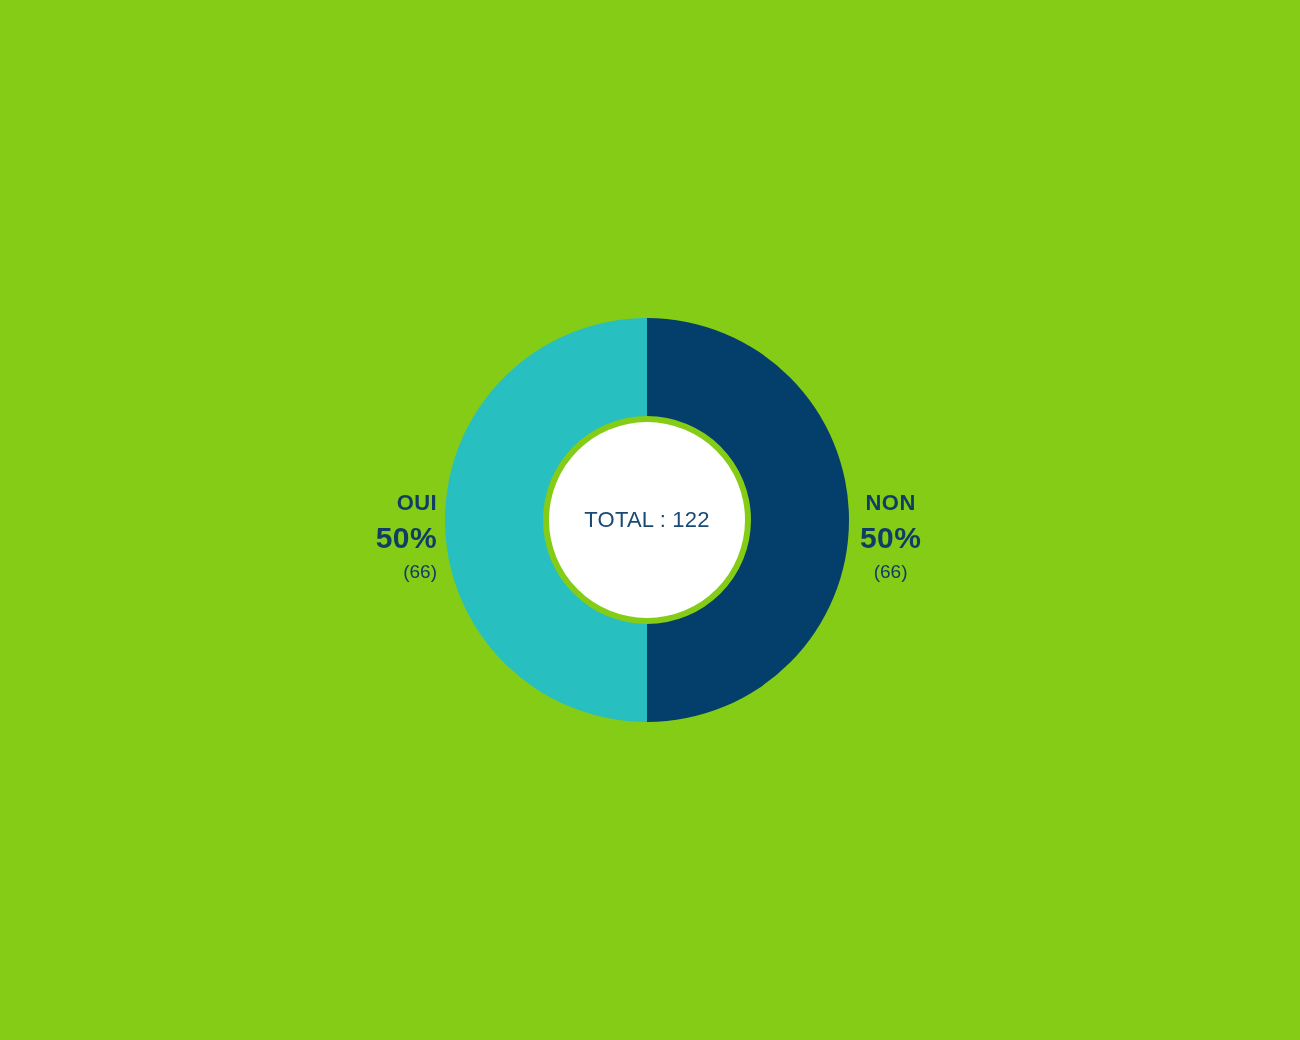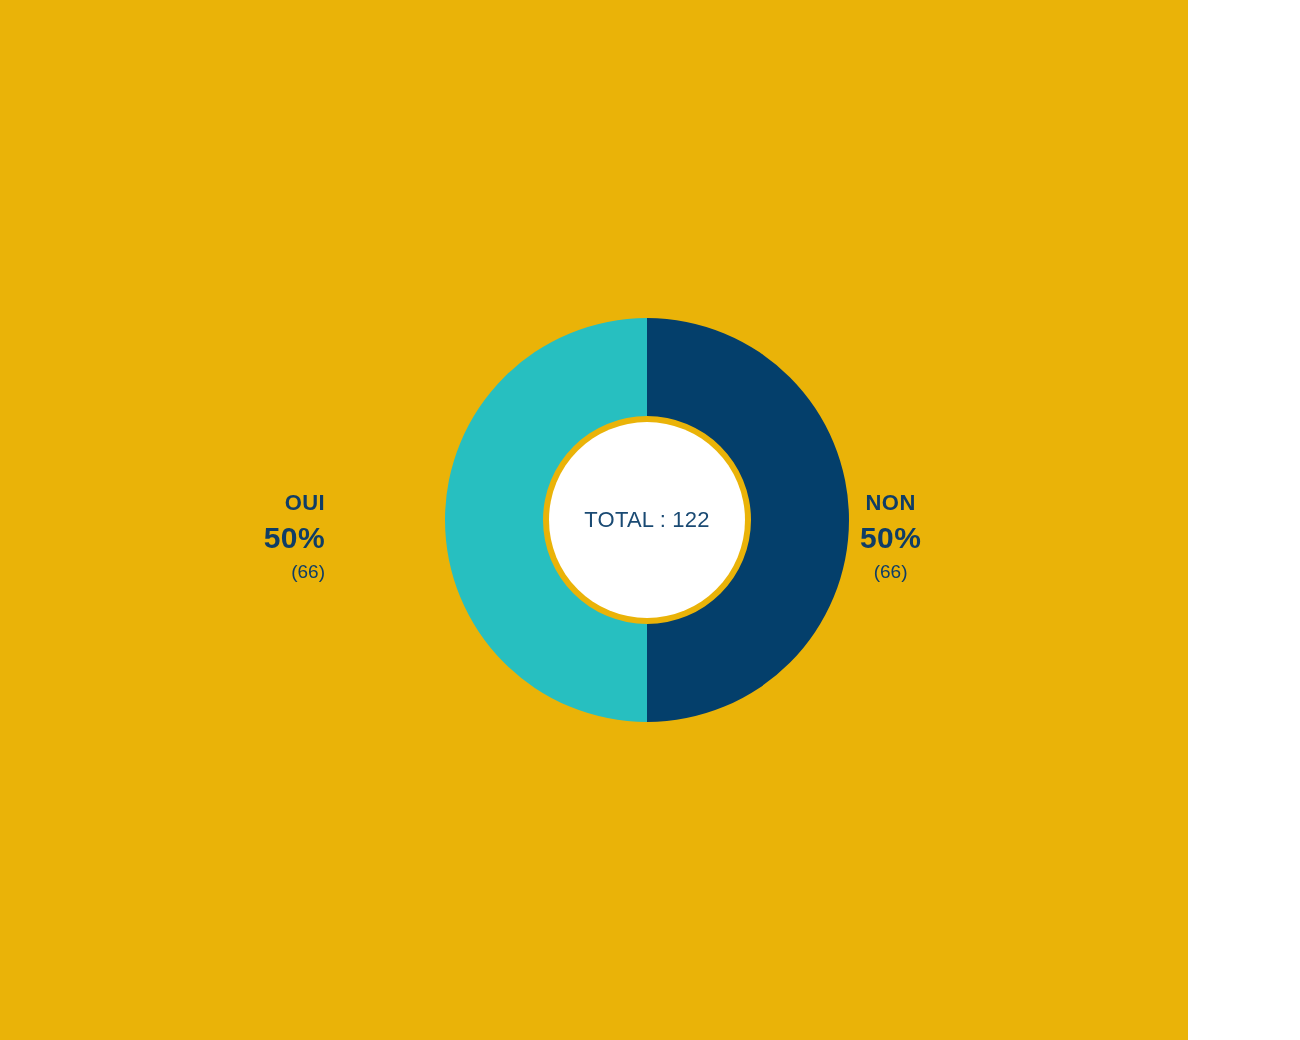--- a/index.html
+++ b/index.html
@@ -10,23 +10,23 @@
   }
   body {
     width: 1300px;
     height: 1040px;
     font-family: "Liberation Sans", sans-serif;
     overflow: hidden;
   }
 
   #chart-stage {
     position: relative;
-    width: 1188px;
+    width: 1300px;
     height: 1040px;
-    background: #eab308;
+    background: #84cc16;
   }
 
   
   .donut-wrap {
     position: absolute;
     left: 445px;
     top: 318px;
     width: 404px;
     height: 404px;
   }

